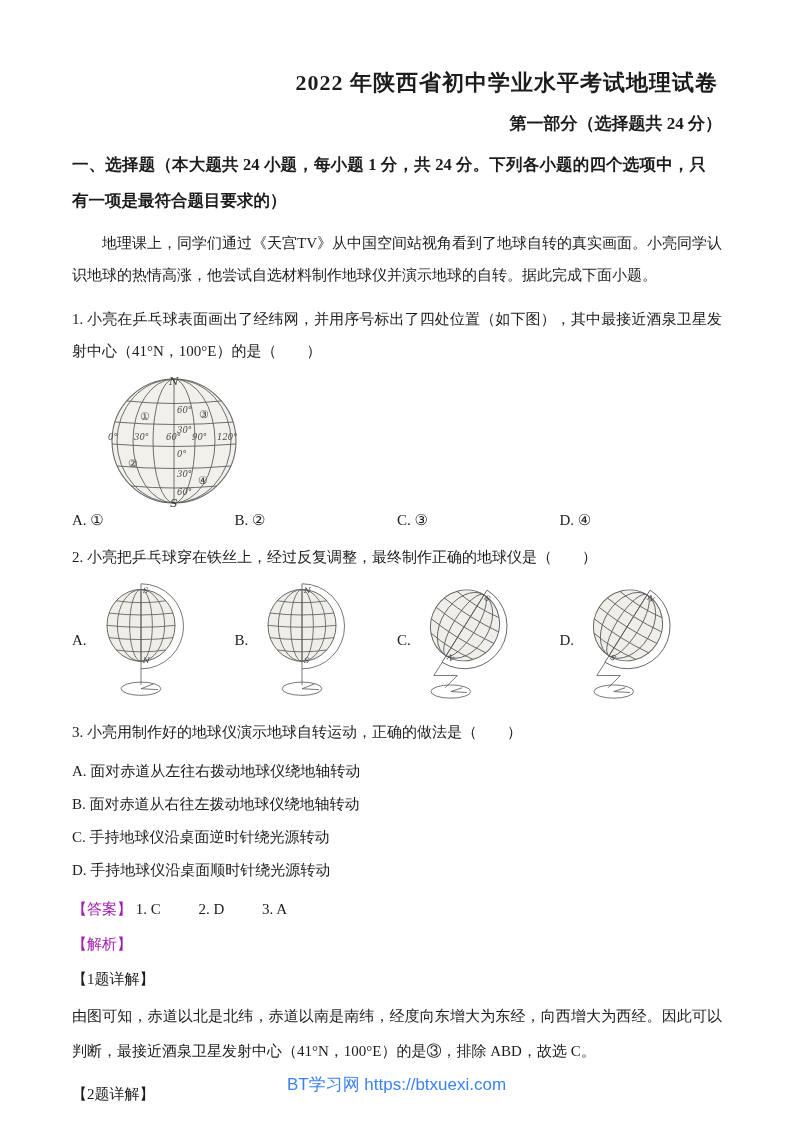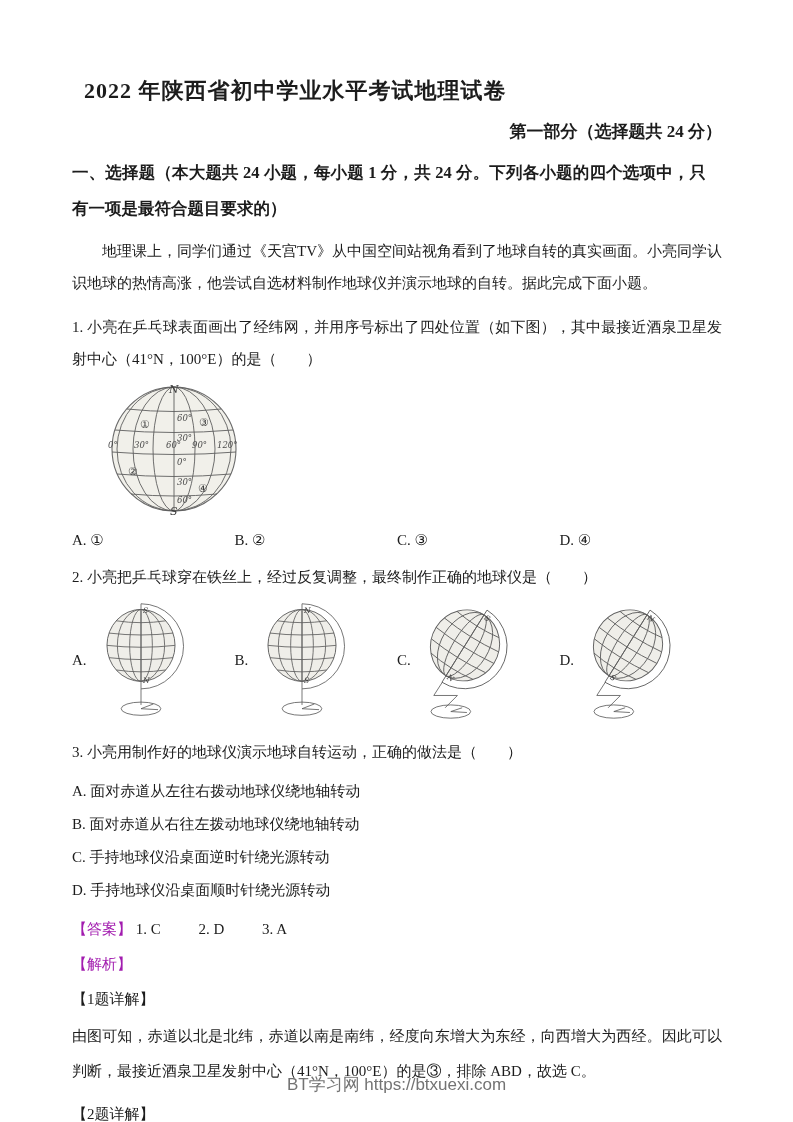--- a/index.html
+++ b/index.html
@@ -8,22 +8,22 @@
     width:793px;height:1122px;
     margin:0 auto;
     background:#ffffff;
     font-family:"Liberation Serif","DejaVu Serif",serif;
     color:#1c1c1c;
     overflow:hidden;
     box-sizing:border-box;
     padding:64px 71px 0 72px;
   }
   .doc-title{
-    margin:12px;
-    text-align:left;
+    margin:4px;
+    text-align:right;
     font-size:22px;
     font-weight:bold;
     letter-spacing:1px;
   }
   .doc-subtitle{
     margin:14px 0 0 0;
     text-align:right;
     font-size:17px;
     font-weight:bold;
   }
@@ -39,21 +39,21 @@
     font-size:15px;
     line-height:32px;
     text-align:justify;
   }
   .indent{text-indent:2em;}
   .q-text{margin-top:12px;}
   .figure1{margin:4px 0 0 10px;}
   .figure1 svg{display:block;}
   .opt-row{
     display:flex;
-    margin-top:12px;
+    margin-top:0;
     font-size:15px;
   }
   .opt-row .opt{width:25%;}
   .globes-row{
     display:flex;
     margin-top:4px;
     width:100%;
   }
   .globe-item{
     display:flex;
@@ -85,21 +85,21 @@
     line-height:35px;
     text-align:justify;
   }
   .footer{
     position:absolute;
     left:0;bottom:26px;
     width:100%;
     text-align:center;
     font-family:"Liberation Sans","DejaVu Sans",sans-serif;
     font-size:17px;
-    color:#737373;
+    color:#3b82f6;
     text-decoration:none;
     margin-top:16px;
   }
   svg text{font-family:"DejaVu Serif",serif;}
   .sketch{stroke:#5f5f5f;fill:none;stroke-width:0.9;}
 </style>
 </head>
 <body>
 
 <div class="page">

